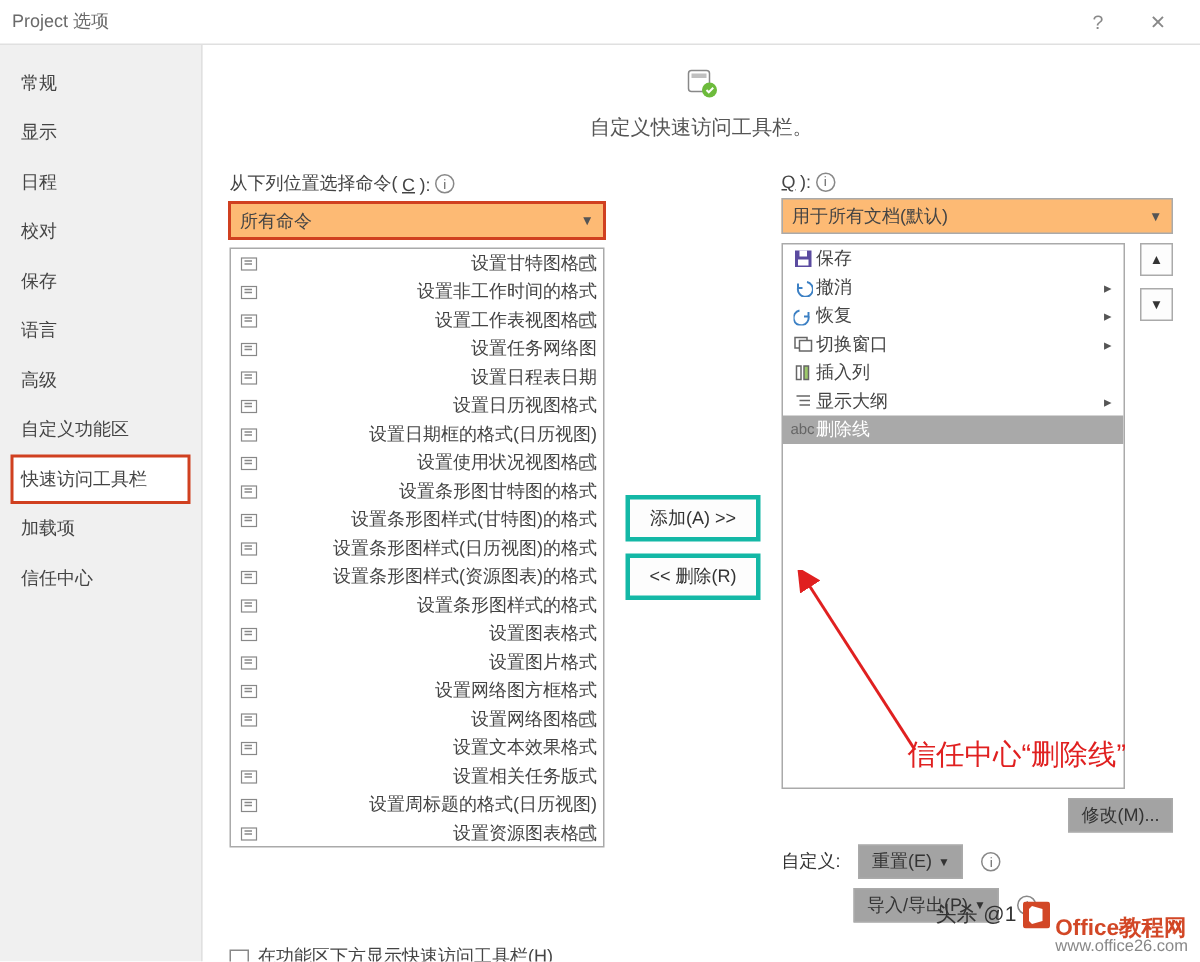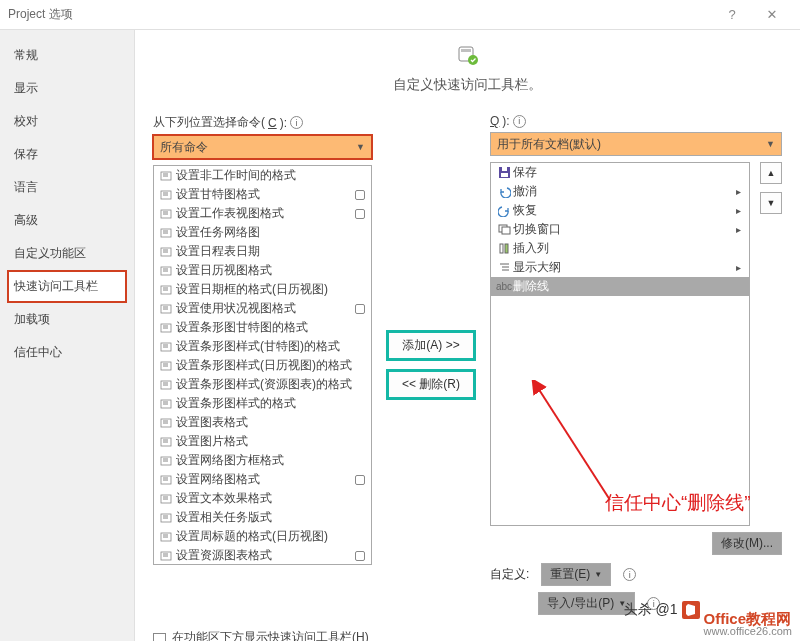--- a/index.html
+++ b/index.html
@@ -10,21 +10,21 @@
 .main { display: flex; height: 611px; }
 .sidebar { width: 135px; background: #f0f0f0; padding: 10px 8px; border-right: 1px solid #e0e0e0; }
 .sidebar-item { padding: 7px 6px; color: #444; cursor: pointer; font-size: 12px; margin-bottom: 2px; }
 .sidebar-item.sel { background: #fff; outline: 2px solid #d04020; outline-offset: -1px; }
 .content { flex: 1; padding: 14px 18px 10px 18px; position: relative; }
 .hdr { display: flex; align-items: center; gap: 10px; padding-bottom: 10px; flex-direction: column; }
 .hdr-icon { width: 22px; height: 22px; }
 .hdr-title { font-size: 13.5px; color: #555; }
 .row { display: flex; gap: 14px; margin-top: 10px; }
 .col { display: flex; flex-direction: column; }
-.col.left { width: 219px; }
+.col.left { width: 250px; text-align: right; }
 .col.mid { width: 90px; justify-content: center; align-items: center; gap: 8px; }
 .col.right { flex: 1; }
 .lbl { font-size: 12px; color: #444; margin-bottom: 4px; display: flex; align-items: center; gap: 3px; }
 .lbl .u { text-decoration: underline; }
 .info { display: inline-flex; width: 13px; height: 13px; border: 1px solid #888; border-radius: 50%; font-size: 9px; align-items: center; justify-content: center; color: #666; }
 .dd { height: 24px; border: 1px solid #aaa; background: #fdba74; display: flex; align-items: center; padding: 0 6px; font-size: 12px; color: #444; position: relative; }
 .dd.hl { outline: 2px solid #d04020; outline-offset: -1px; }
 .dd .arrow { position: absolute; right: 6px; font-size: 9px; color: #555; }
 .listbox { border: 1px solid #aaa; background: #fff; margin-top: 6px; height: 400px; overflow: hidden; position: relative; }
 .listbox.right { height: 364px; }
@@ -58,20 +58,21 @@
   <span>Project 选项</span>
   <span class="spacer"></span>
   <span class="btn">?</span>
   <span class="btn">✕</span>
 </div>
 
 <div class="main">
   <div class="sidebar">
     <div class="sidebar-item">常规</div>
     <div class="sidebar-item">显示</div>
+    <div class="sidebar-item">日程</div>
     <div class="sidebar-item">校对</div>
     <div class="sidebar-item">保存</div>
     <div class="sidebar-item">语言</div>
     <div class="sidebar-item">高级</div>
     <div class="sidebar-item">自定义功能区</div>
     <div class="sidebar-item sel">快速访问工具栏</div>
     <div class="sidebar-item">加载项</div>
     <div class="sidebar-item">信任中心</div>
   </div>
 
@@ -104,32 +105,32 @@
         <div class="listbox">
           <div class="scroll-inner" id="left-list">
               <div class="li">
                 <span class="ic">
                   <svg width="14" height="12">
                     <rect x="1" y="2" width="10" height="8" fill="none" stroke="#888" stroke-width="0.8"></rect>
                     <line x1="3" y1="4" x2="8" y2="4" stroke="#888"></line>
                     <line x1="3" y1="6" x2="8" y2="6" stroke="#888"></line>
                   </svg>
                 </span>
-                <span class="txt">设置非工作时间的格式</span>
-              </div>
-              <div class="li">
-                <span class="ic">
-                  <svg width="14" height="12">
-                    <rect x="1" y="2" width="10" height="8" fill="none" stroke="#888" stroke-width="0.8"></rect>
-                    <line x1="3" y1="4" x2="8" y2="4" stroke="#888"></line>
-                    <line x1="3" y1="6" x2="8" y2="6" stroke="#888"></line>
-                  </svg>
-                </span>
                 <span class="txt">设置甘特图格式</span>
                 <span class="sub2"></span>
+              </div>
+              <div class="li">
+                <span class="ic">
+                  <svg width="14" height="12">
+                    <rect x="1" y="2" width="10" height="8" fill="none" stroke="#888" stroke-width="0.8"></rect>
+                    <line x1="3" y1="4" x2="8" y2="4" stroke="#888"></line>
+                    <line x1="3" y1="6" x2="8" y2="6" stroke="#888"></line>
+                  </svg>
+                </span>
+                <span class="txt">设置非工作时间的格式</span>
               </div>
               <div class="li">
                 <span class="ic">
                   <svg width="14" height="12">
                     <rect x="1" y="2" width="10" height="8" fill="none" stroke="#888" stroke-width="0.8"></rect>
                     <line x1="3" y1="4" x2="8" y2="4" stroke="#888"></line>
                     <line x1="3" y1="6" x2="8" y2="6" stroke="#888"></line>
                   </svg>
                 </span>
                 <span class="txt">设置工作表视图格式</span>

